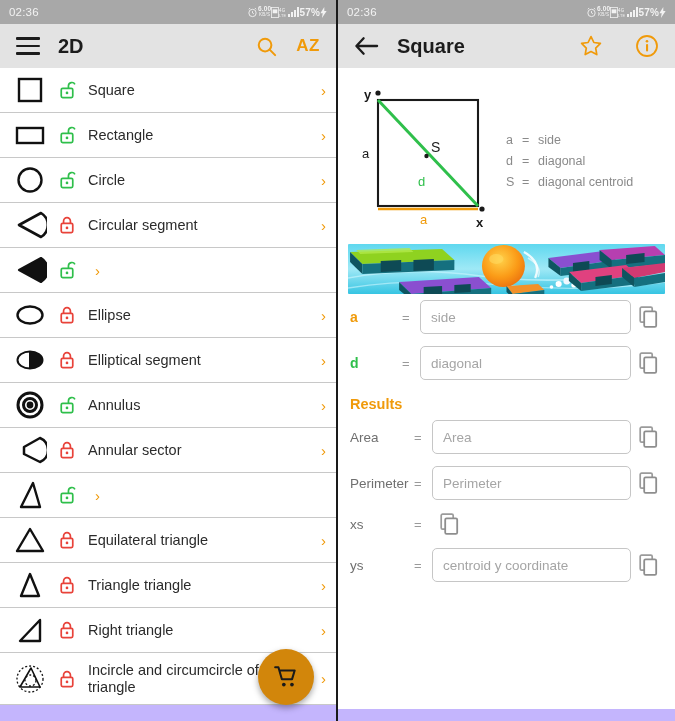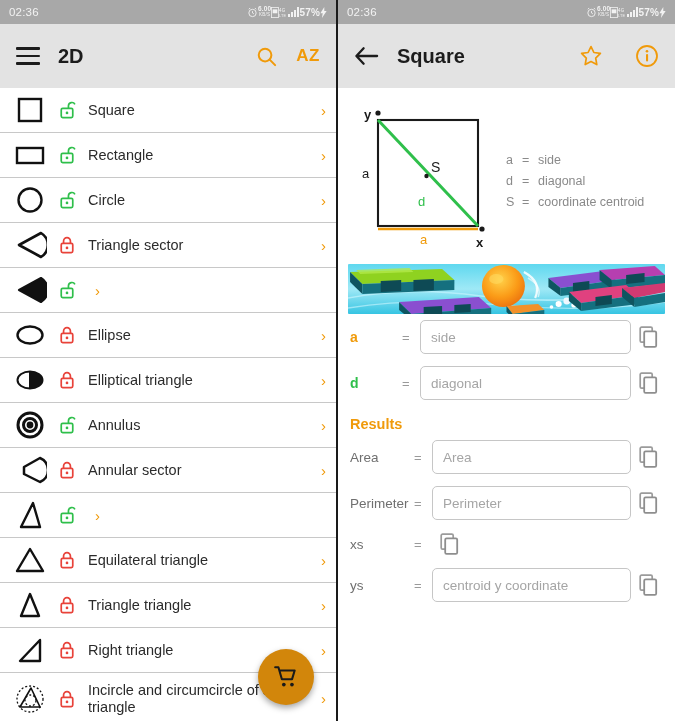--- a/index.html
+++ b/index.html
@@ -24,21 +24,21 @@
   .rate { display: flex; flex-direction: column; line-height: 6.5px; font-size: 6.5px; font-weight: bold; align-items: center; }
   .rate .r2 { font-size: 4.6px; font-weight: normal; }
   .bars { display: flex; align-items: flex-end; gap: 1px; height: 10px; }
   .bars i { width: 2px; background: #f2f2f2; display: block; }
   .bars i:nth-child(1){height:3px}.bars i:nth-child(2){height:5px}
   .bars i:nth-child(3){height:7px}.bars i:nth-child(4){height:10px}
   .batt { font-size: 10px; font-weight: 600; }
 
   
   .appbar {
-    height: 64px; background: #e3e3e3;
+    height: 44px; background: #e3e3e3;
     display: flex; align-items: center; padding: 0 16px; gap: 18px;
   }
   .appbar .title { font-size: 20px; font-weight: bold; color: #1c1c1c; }
   .appbar .spacer { flex: 1; }
   .hamburger { width: 24px; height: 18px; display: flex; flex-direction: column; justify-content: space-between; cursor: pointer; }
   .hamburger span { display: block; height: 2.6px; background: #1c1c1c; border-radius: 1px; }
   .az { color: #f09a0a; font-size: 17px; font-weight: bold; letter-spacing: .5px; cursor: pointer; }
   .icon-btn { cursor: pointer; display: flex; align-items: center; justify-content: center; }
 
   
@@ -210,21 +210,21 @@
               <path d="M28 5 L6 17 L28 29 A14 14 0 0 0 28 5 Z" fill="none" stroke="#111" stroke-width="2.6" stroke-linejoin="round"></path>
             </svg>
           </div>
           <div class="lock">
             <svg width="18" height="20" viewBox="0 0 20 22">
               <path d="M6.2 9.2V6.6a3.8 3.8 0 0 1 7.6 0v2.6" fill="none" stroke="#e8433a" stroke-width="1.9"></path>
               <rect x="3.6" y="9.2" width="12.8" height="10.2" rx="1.6" fill="none" stroke="#e8433a" stroke-width="1.9"></rect>
               <circle cx="10" cy="14.3" r="1.5" fill="#e8433a"></circle>
             </svg>
           </div>
-          <div class="name">Triangle sector</div>
+          <div class="name">Circular segment</div>
           <div class="chev">›</div>
         </div>
         <div class="row">
           <div class="shape">
             <svg width="34" height="34" viewBox="0 0 34 34">
               <path d="M28 5 L6 17 L28 29 A14 14 0 0 0 28 5 Z" fill="#111" stroke="#111" stroke-width="2.2" stroke-linejoin="round"></path>
             </svg>
           </div>
           <div class="lock">
             <svg width="18" height="20" viewBox="0 0 20 22">
@@ -259,21 +259,21 @@
               <line x1="17" y1="8.5" x2="17" y2="25.5" stroke="#111" stroke-width="2"></line>
             </svg>
           </div>
           <div class="lock">
             <svg width="18" height="20" viewBox="0 0 20 22">
               <path d="M6.2 9.2V6.6a3.8 3.8 0 0 1 7.6 0v2.6" fill="none" stroke="#e8433a" stroke-width="1.9"></path>
               <rect x="3.6" y="9.2" width="12.8" height="10.2" rx="1.6" fill="none" stroke="#e8433a" stroke-width="1.9"></rect>
               <circle cx="10" cy="14.3" r="1.5" fill="#e8433a"></circle>
             </svg>
           </div>
-          <div class="name">Elliptical triangle</div>
+          <div class="name">Elliptical segment</div>
           <div class="chev">›</div>
         </div>
         <div class="row">
           <div class="shape">
             <svg width="34" height="34" viewBox="0 0 34 34">
               <circle cx="17" cy="17" r="12" fill="none" stroke="#111" stroke-width="3"></circle>
               <circle cx="17" cy="17" r="6.5" fill="none" stroke="#111" stroke-width="3"></circle>
               <circle cx="17" cy="17" r="3.4" fill="#111"></circle>
             </svg>
           </div>
@@ -484,21 +484,21 @@
               <span>side</span>
             </div>
             <div class="lrow">
               <span class="lsym">d</span>
               <span class="leq">=</span>
               <span>diagonal</span>
             </div>
             <div class="lrow">
               <span class="lsym">S</span>
               <span class="leq">=</span>
-              <span>coordinate centroid</span>
+              <span>diagonal centroid</span>
             </div>
           </div>
       </div>
 
       <div class="banner">
         <svg width="100%" height="50" viewBox="0 0 310 50" preserveAspectRatio="none">
           <defs>
             <linearGradient id="sky" x1="0" y1="0" x2="0" y2="1">
               <stop offset="0" stop-color="#5fd8ef"></stop>
                 <stop offset="0.5" stop-color="#9fe9f6"></stop>

